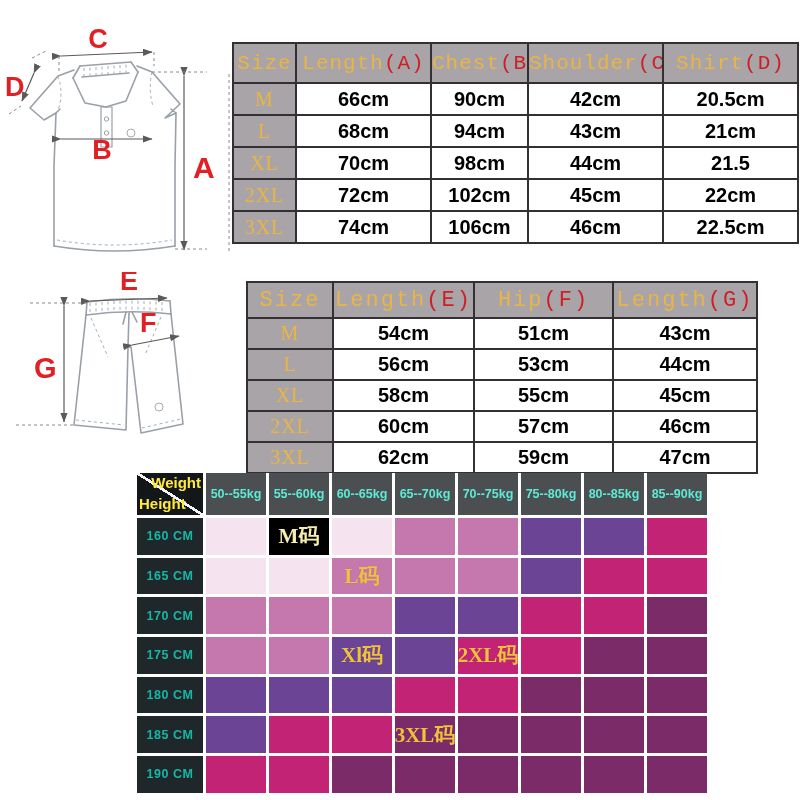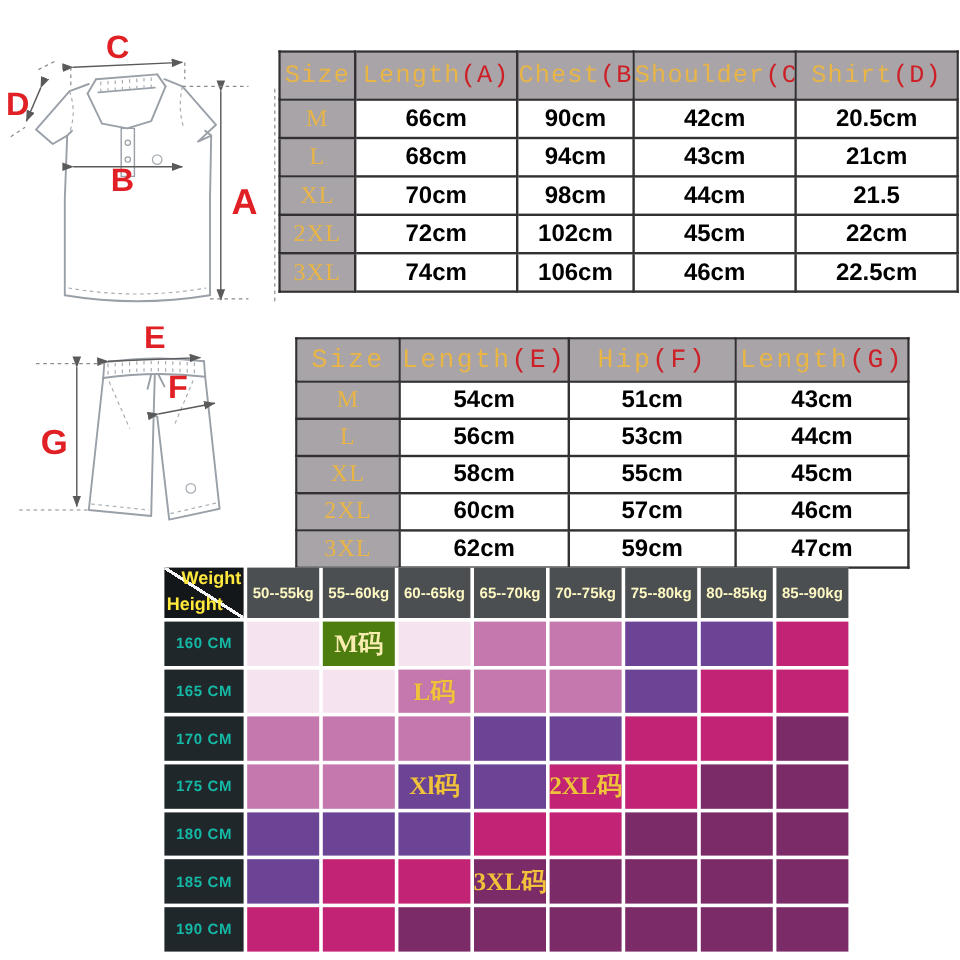--- a/index.html
+++ b/index.html
@@ -29,21 +29,21 @@
 
   
   #matrix{position:absolute;left:137px;top:473px;display:grid;
           grid-template-columns:66px repeat(8,60px);
           grid-template-rows:42px repeat(7,36.7px);
           gap:3px;background:#ffffff;}
   .m-corner{position:relative;background:
       linear-gradient(to bottom left, rgba(0,0,0,0) 48.2%, #f5f5f5 48.2%, #f5f5f5 52%, rgba(0,0,0,0) 52%),#14171a;}
   .m-corner .w{position:absolute;top:1px;right:2px;color:#ffe93c;font-weight:bold;font-size:15px;}
   .m-corner .h{position:absolute;bottom:3px;left:2px;color:#ffe93c;font-weight:bold;font-size:15px;}
-  .m-colhead{background:#4b4f52;color:#fef9c3;font-size:12.5px;font-weight:bold;
+  .m-colhead{background:#4b4f52;color:#5eead4;font-size:12.5px;font-weight:bold;
              display:flex;align-items:center;justify-content:center;white-space:nowrap;}
   .m-rowhead{background:#20272a;color:#14b8a6;font-size:12.5px;font-weight:bold;
              display:flex;align-items:center;justify-content:center;letter-spacing:.5px;white-space:nowrap;}
   .m-cell{position:relative;display:flex;align-items:center;justify-content:center;overflow:visible;}
   .cell-label{color:#f0c23c;font-family:"Liberation Serif",serif;font-weight:bold;
               font-size:21px;white-space:nowrap;z-index:2;text-shadow:0 0 1px rgba(0,0,0,.15);}
   .cell-label.pale{color:#f6edae;}
 
   
   .diagram{position:absolute;}
@@ -242,21 +242,21 @@
   <div class="m-colhead">50--55kg</div>
       <div class="m-colhead">55--60kg</div>
       <div class="m-colhead">60--65kg</div>
       <div class="m-colhead">65--70kg</div>
       <div class="m-colhead">70--75kg</div>
       <div class="m-colhead">75--80kg</div>
       <div class="m-colhead">80--85kg</div>
       <div class="m-colhead">85--90kg</div>
       <div class="m-rowhead">160 CM</div>
       <div class="m-cell" style="background: rgb(245, 227, 240);"></div>
-      <div class="m-cell" style="background: #4d7c0f;">
+      <div class="m-cell" style="background: #000000;">
         <span class="cell-label pale">M码</span>
       </div>
       <div class="m-cell" style="background: rgb(245, 227, 240);"></div>
       <div class="m-cell" style="background: rgb(196, 120, 173);"></div>
       <div class="m-cell" style="background: rgb(196, 120, 173);"></div>
       <div class="m-cell" style="background: rgb(107, 68, 150);"></div>
       <div class="m-cell" style="background: rgb(107, 68, 150);"></div>
       <div class="m-cell" style="background: rgb(194, 35, 116);"></div>
       <div class="m-rowhead">165 CM</div>
       <div class="m-cell" style="background: rgb(245, 227, 240);"></div>

